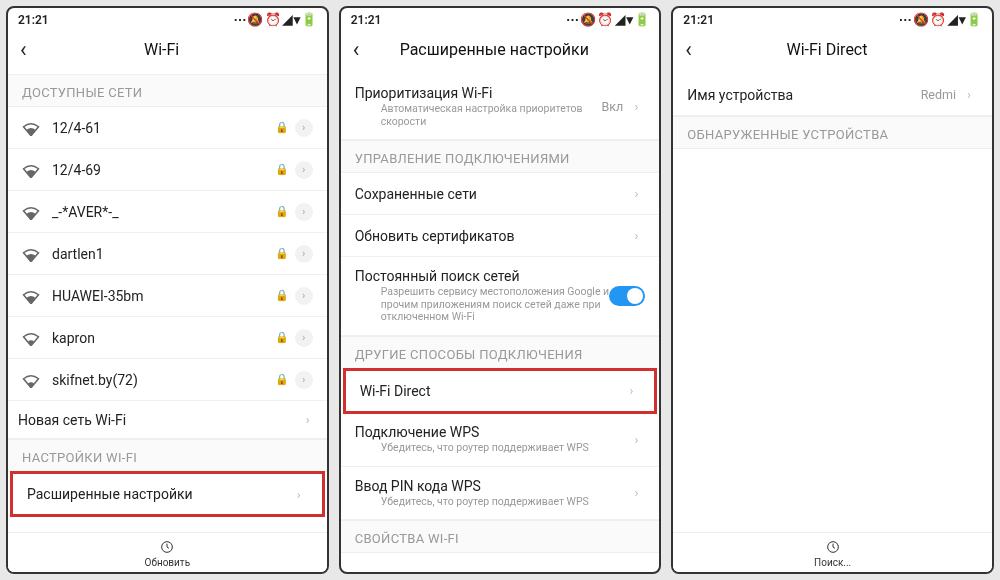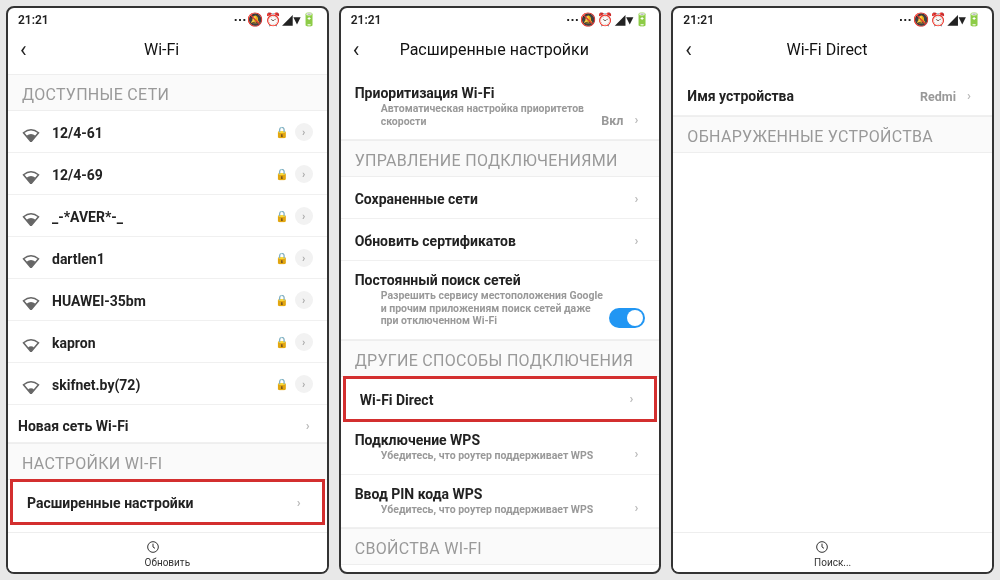--- a/index.html
+++ b/index.html
@@ -47,38 +47,37 @@
   .header-title {
     font-size: 16px;
     font-weight: 400;
     color: #111;
     flex: 1;
     text-align: center;
     margin-right: 26px;
   }
   .content { flex: 1; overflow-y: auto; }
   .section-header {
-    font-size: 16px;
+    font-size: 13px;
     color: #999;
     padding: 10px 14px 6px;
     text-transform: uppercase;
     letter-spacing: 0.3px;
     background: #fafafa;
     border-top: 1px solid #eee;
     border-bottom: 1px solid #eee;
   }
   .row {
     display: flex;
-    align-items: flex-end;
+    align-items: center;
     padding: 11px 14px;
     border-bottom: 1px solid #f0f0f0;
     min-height: 42px;
     cursor: pointer;
     background:#fff;
-    font-weight:bold;
   }
   .row.compact { padding:8px 10px; min-height:38px;}
   .wifi-icon {
     width: 18px;
     height: 14px;
     margin-right: 12px;
     position: relative;
     flex-shrink:0;
   }
   .wifi-icon svg { width:100%; height:100%; }
@@ -120,20 +119,21 @@
   .footer {
     border-top: 1px solid #eee;
     padding: 6px 0 4px;
     display:flex;
     justify-content:center;
     background:#fff;
   }
   .footer-btn {
     display:flex;
     flex-direction:column;
+    align-items:center;
     gap:2px;
     font-size:10px;
     color:#333;
     cursor:pointer;
   }
   .footer-btn svg { width:16px; height:16px; }
   .content::-webkit-scrollbar{width:0;}
 </style>
 </head>
 <body>

